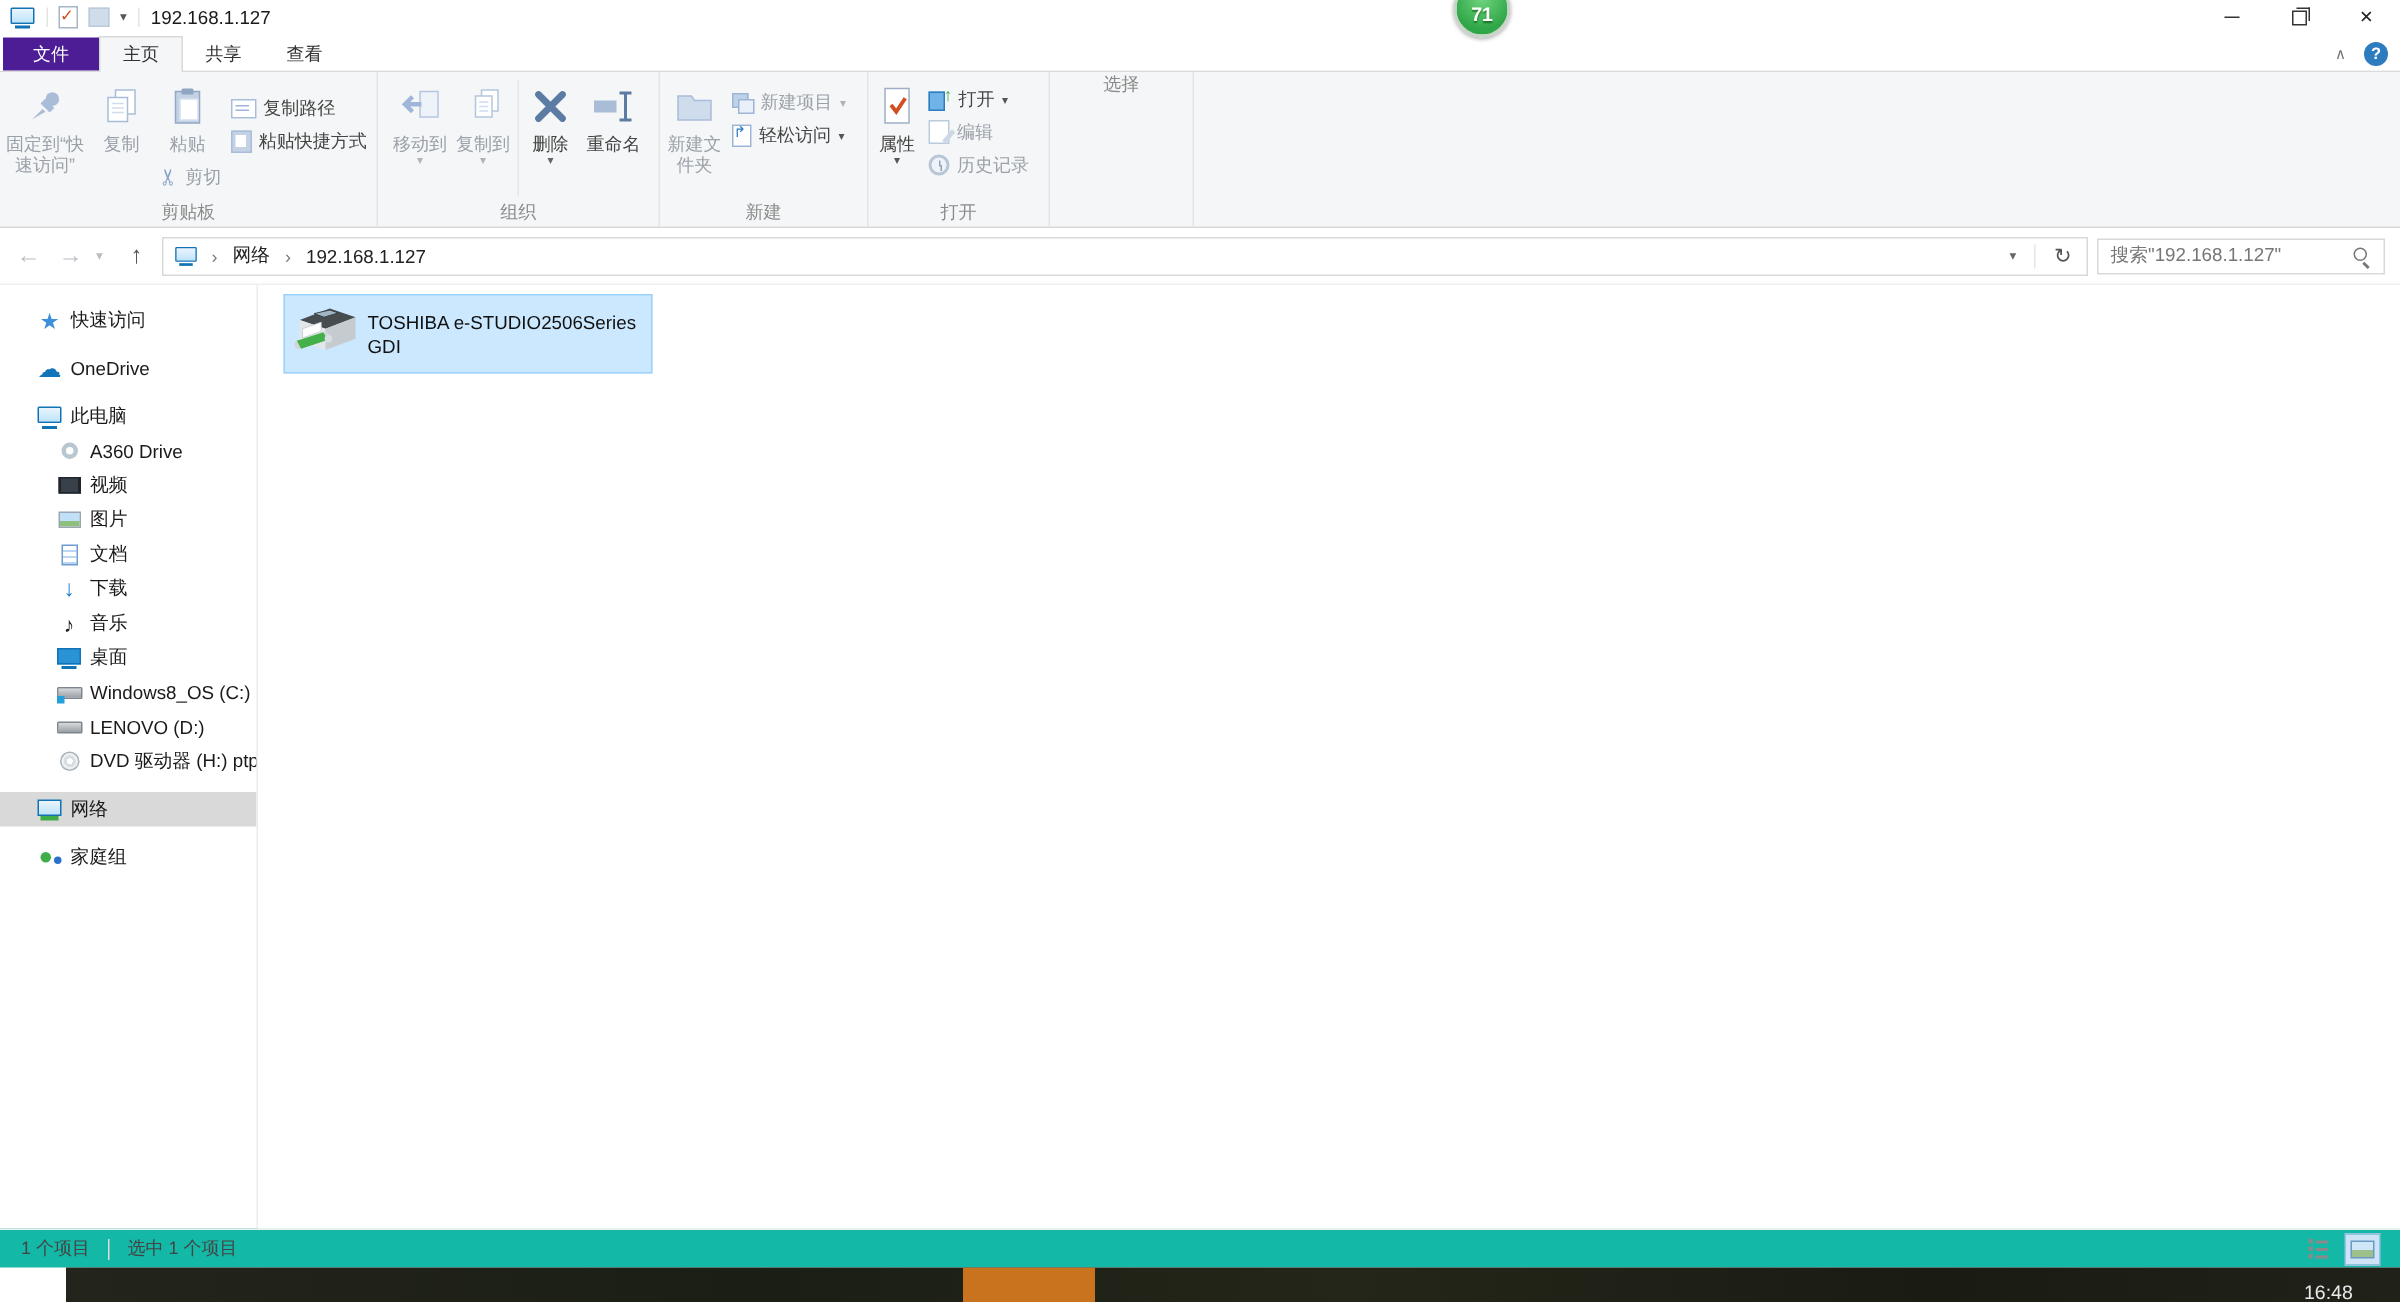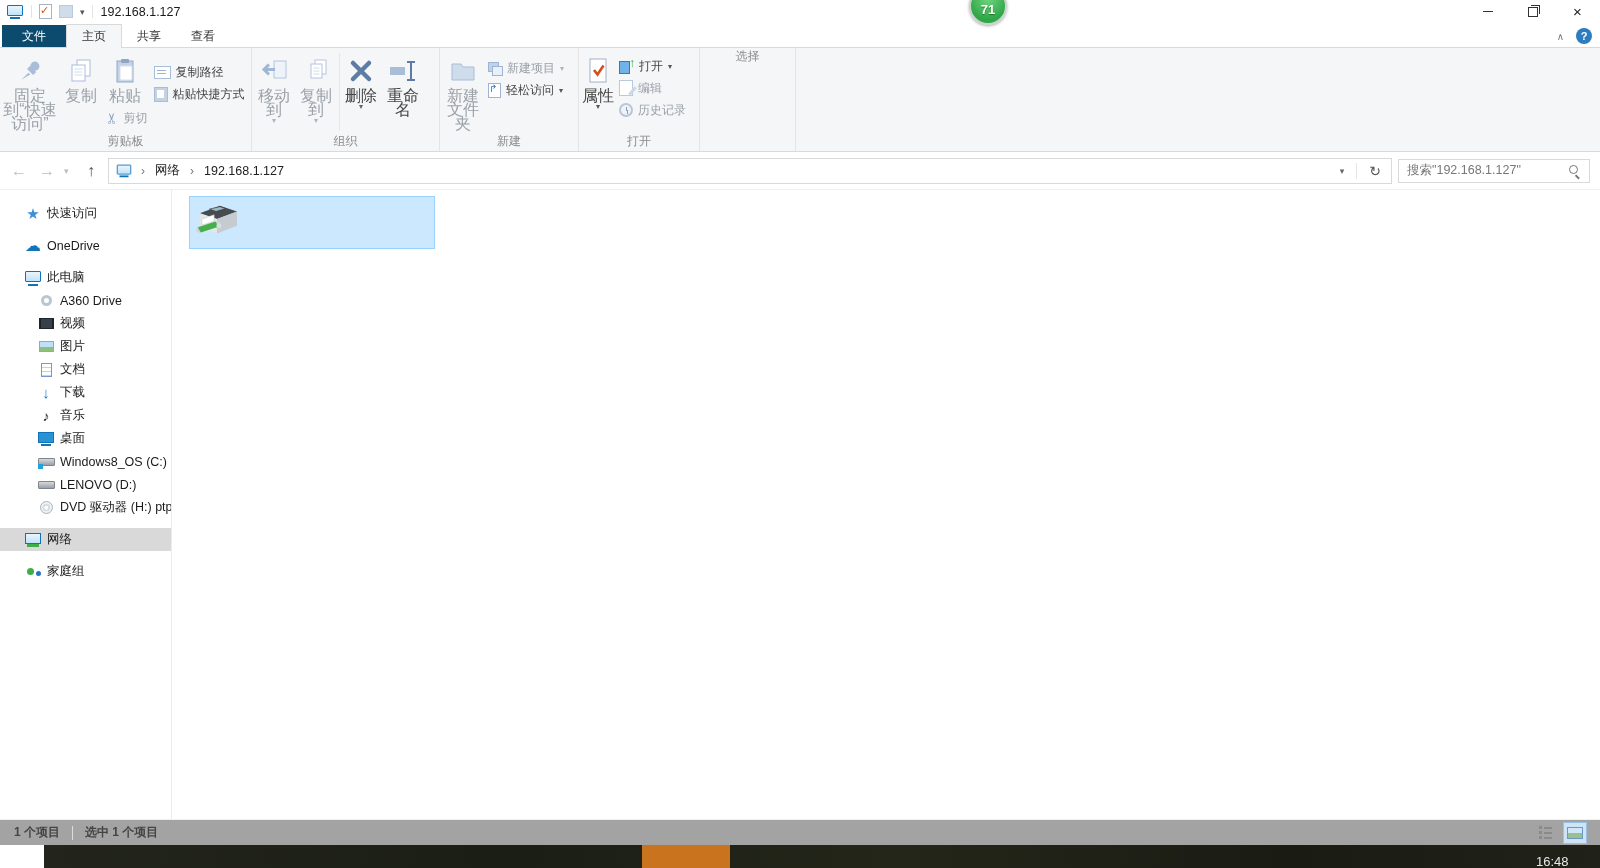--- a/index.html
+++ b/index.html
@@ -28,34 +28,34 @@
   .glyph-restore::before{content:"";position:absolute;left:2px;top:-3px;width:8px;height:8px;border:1px solid #333;border-left:none;border-bottom:none;}
   .glyph-close{font-size:15px;line-height:1;color:#222;}
   
   .badge71{position:absolute;left:969px;top:-13px;width:38px;height:38px;border-radius:50%;
     background:radial-gradient(circle at 50% 30%,#6fd47d,#2fa648 70%);
     border:2px solid #c9d4c9;box-shadow:0 1px 3px rgba(0,0,0,.35);
     display:flex;align-items:flex-end;justify-content:center;z-index:50;
     color:#fff;font-weight:bold;font-size:13px;text-shadow:0 1px 1px rgba(0,70,0,.6);padding-bottom:6px;box-sizing:border-box;}
   
   .tabrow{height:24px;flex:none;display:flex;align-items:flex-end;background:#fff;position:relative;z-index:3;}
-  .tab-file{background:#0c4a6e;color:#fff;height:22px;line-height:22px;padding:0 20px;margin-left:2px;}
+  .tab-file{background:#4c1d95;color:#fff;height:22px;line-height:22px;padding:0 20px;margin-left:2px;}
   .tab{height:22px;line-height:22px;padding:0 15px;color:#333;}
   .tab.active{background:#f5f6f7;border:1px solid #d9d9d9;border-bottom:none;height:23px;line-height:23px;margin-bottom:-1px;}
   .tabrow-right{position:absolute;right:8px;bottom:3px;display:flex;align-items:center;gap:12px;}
   .collapse-chevron{color:#777;font-size:10px;}
   .help-circle{width:16px;height:16px;border-radius:50%;background:#2e7cc0;color:#fff;font-size:11px;font-weight:bold;display:flex;align-items:center;justify-content:center;}
   
   .ribbon{height:105px;flex:none;background:#f5f6f7;border-top:1px solid #d9d9d9;border-bottom:1px solid #d9d9d9;display:flex;box-sizing:border-box;}
   .rgroup{display:flex;flex-direction:column;border-right:1px solid #e4e4e4;padding:1px 1px 0;box-sizing:border-box;flex:none;}
   .rgroup-body{flex:1;display:flex;align-items:flex-start;}
   .rgroup-label{text-align:center;color:#8b8b8b;height:17px;line-height:15px;font-size:12px;}
   .rbtn-lg{display:flex;flex-direction:column;align-items:center;padding-top:4px;}
   .ric{height:36px;display:flex;align-items:center;justify-content:center;}
-  .rlbl{font-size:16px;line-height:14px;text-align:center;color:#444;word-break:break-all;}
+  .rlbl{font-size:12px;line-height:14px;text-align:center;color:#444;word-break:break-all;}
   .disabled .rlbl{color:#9aa1a9;}
   .darr{font-size:8px;color:#666;line-height:7px;}
   .disabled .darr{color:#aeb4bb;}
   .rbtn-sm{display:flex;align-items:center;gap:5px;height:22px;padding:0 3px;font-size:12px;color:#444;}
   .rbtn-sm.disabled{color:#9aa1a9;}
   .smcol{display:flex;flex-direction:column;justify-content:flex-start;padding-top:6px;}
   .vsep{width:1px;background:#e7e7e7;height:78px;margin:4px 2px 0;}
   .cut-glyph{font-size:15px;color:#8aa3c6;transform:rotate(-90deg);display:inline-block;}
   .cpath-ic{width:15px;height:11px;border:1px solid #a9bdd9;background:#fff;position:relative;}
   .cpath-ic::after{content:"";position:absolute;left:2px;top:3px;width:9px;height:1px;background:#9fb4d4;box-shadow:0 3px 0 #9fb4d4;}
@@ -122,21 +122,21 @@
   .i-hdd::before,.i-hddwin::before{content:"";width:15px;height:6px;background:linear-gradient(#d6d9dc,#9aa0a6);border:1px solid #7e858c;border-radius:1px;display:block;}
   .i-hddwin::after{content:"";position:absolute;left:1px;bottom:1px;width:5px;height:5px;background:#25a0da;}
   .i-dvd::before{content:"";width:13px;height:13px;border-radius:50%;border:1px solid #aab2ba;background:radial-gradient(circle,#fff 0 2px,#d9dee3 2px 4px,#eef1f4 4px);display:block;box-sizing:border-box;}
   .i-network::before{content:"";width:14px;height:9px;border:1px solid #1272b6;background:linear-gradient(#eaf5fd,#bfe3f9);display:block;margin-top:-3px;}
   .i-network::after{content:"";position:absolute;left:3px;bottom:1px;width:12px;height:3px;background:#3fae49;}
   .i-homegroup::before{content:"";width:7px;height:7px;border-radius:50%;background:#3fae49;display:block;box-shadow:8px 2px 0 -1px #2a71c9;margin-right:6px;}
   .content{flex:1;position:relative;padding:6px 0 0 17px;background:#fff;min-width:0;}
   .tile{width:246px;box-sizing:border-box;background:#cce8ff;border:1px solid #99d1ff;display:flex;align-items:center;gap:5px;padding:3px 4px;}
   .tile-name{width:190px;font-size:12.5px;color:#111;line-height:16px;}
   
-  .statusbar{height:25px;flex:none;display:flex;align-items:center;padding:0 14px;font-size:12px;color:#444;background:#a3a3a3;border-top:1px solid #f0f0f0;font-weight:bold;}
+  .statusbar{height:25px;flex:none;display:flex;align-items:center;padding:0 14px;font-size:12px;color:#444;background:#14b8a6;border-top:1px solid #f0f0f0;}
   .status-sep{width:1px;height:14px;background:#dcdcdc;margin:0 12px;}
   .status-right{margin-left:auto;display:flex;align-items:center;gap:8px;}
   .view-btn{width:22px;height:20px;display:flex;align-items:center;justify-content:center;}
   .view-btn.active{background:#cfe3f6;outline:1px solid #9ac0e4;}
   .vi-details{width:13px;height:13px;
     background-image:linear-gradient(#8a8a8a,#8a8a8a),linear-gradient(#8a8a8a,#8a8a8a),linear-gradient(#8a8a8a,#8a8a8a),linear-gradient(#8a8a8a,#8a8a8a),linear-gradient(#8a8a8a,#8a8a8a),linear-gradient(#8a8a8a,#8a8a8a);
     background-size:3px 3px,8px 2px,3px 3px,8px 2px,3px 3px,8px 2px;
     background-position:0 0,5px 1px,0 5px,5px 6px,0 10px,5px 11px;background-repeat:no-repeat;}
   .vi-thumb{width:16px;height:12px;border:1px solid #6b99c4;background:linear-gradient(180deg,#cfe6f8 0 55%,#9cc08a 55%);box-sizing:border-box;}
   
@@ -236,21 +236,21 @@
         <div class="rbtn-sm">
           <span class="pshort-ic"></span>
           <span>粘贴快捷方式</span>
         </div>
       </div>
     </div>
     <div class="rgroup-label">剪贴板</div>
   </div>
 
   <div class="rgroup" style="width:188px">
-    <div class="rgroup-body" style="justify-content:flex-start">
+    <div class="rgroup-body" style="justify-content:center">
       <div class="rbtn-lg disabled" style="width:42px">
         <span class="ric">
           <svg width="28" height="26" viewBox="0 0 28 26">
               <rect x="14" y="3" width="12" height="17" fill="#eef3f9" stroke="#b3c6de"></rect>
               <path d="M5 11.5h10" stroke="#9fb6d8" stroke-width="3"></path>
               <path d="M9 6.5l-5 5 5 5" fill="none" stroke="#9fb6d8" stroke-width="3"></path>
             </svg>
         </span>
         <span class="rlbl">移动到</span>
         <span class="darr">▾</span>
@@ -447,20 +447,21 @@
           <polygon points="16,9.5 27,7 33,9 23,12" fill="#9fb6c6" stroke="#2f3538" stroke-width="0.6"></polygon>
           <polygon points="6,14 24,20 24,35 6,29" fill="#e3e7ea"></polygon>
           <polygon points="24,20 45,12 45,27 24,35" fill="#c6cbd0"></polygon>
           <polygon points="8,20 21,15.5 21,22 8,26.5" fill="#fff" stroke="#c4c9cd" stroke-width="0.6"></polygon>
           <circle cx="5.5" cy="31" r="3.2" fill="#cfd5d9"></circle>
           <circle cx="24" cy="25.5" r="3.2" fill="#cfd5d9"></circle>
           <polygon points="4,28.5 22.5,22.5 25.5,28 7,34" fill="#43b049"></polygon>
           <circle cx="26" cy="27" r="2.6" fill="#d9dee2"></circle>
         </svg>
       </span>
+      <span class="tile-name">TOSHIBA e-STUDIO2506Series GDI</span>
     </div>
   </section>
 </div>
 
 <div class="statusbar">
   <span>1 个项目</span>
   <span class="status-sep"></span>
   <span>选中 1 个项目</span>
   <div class="status-right">
     <div class="view-btn">

